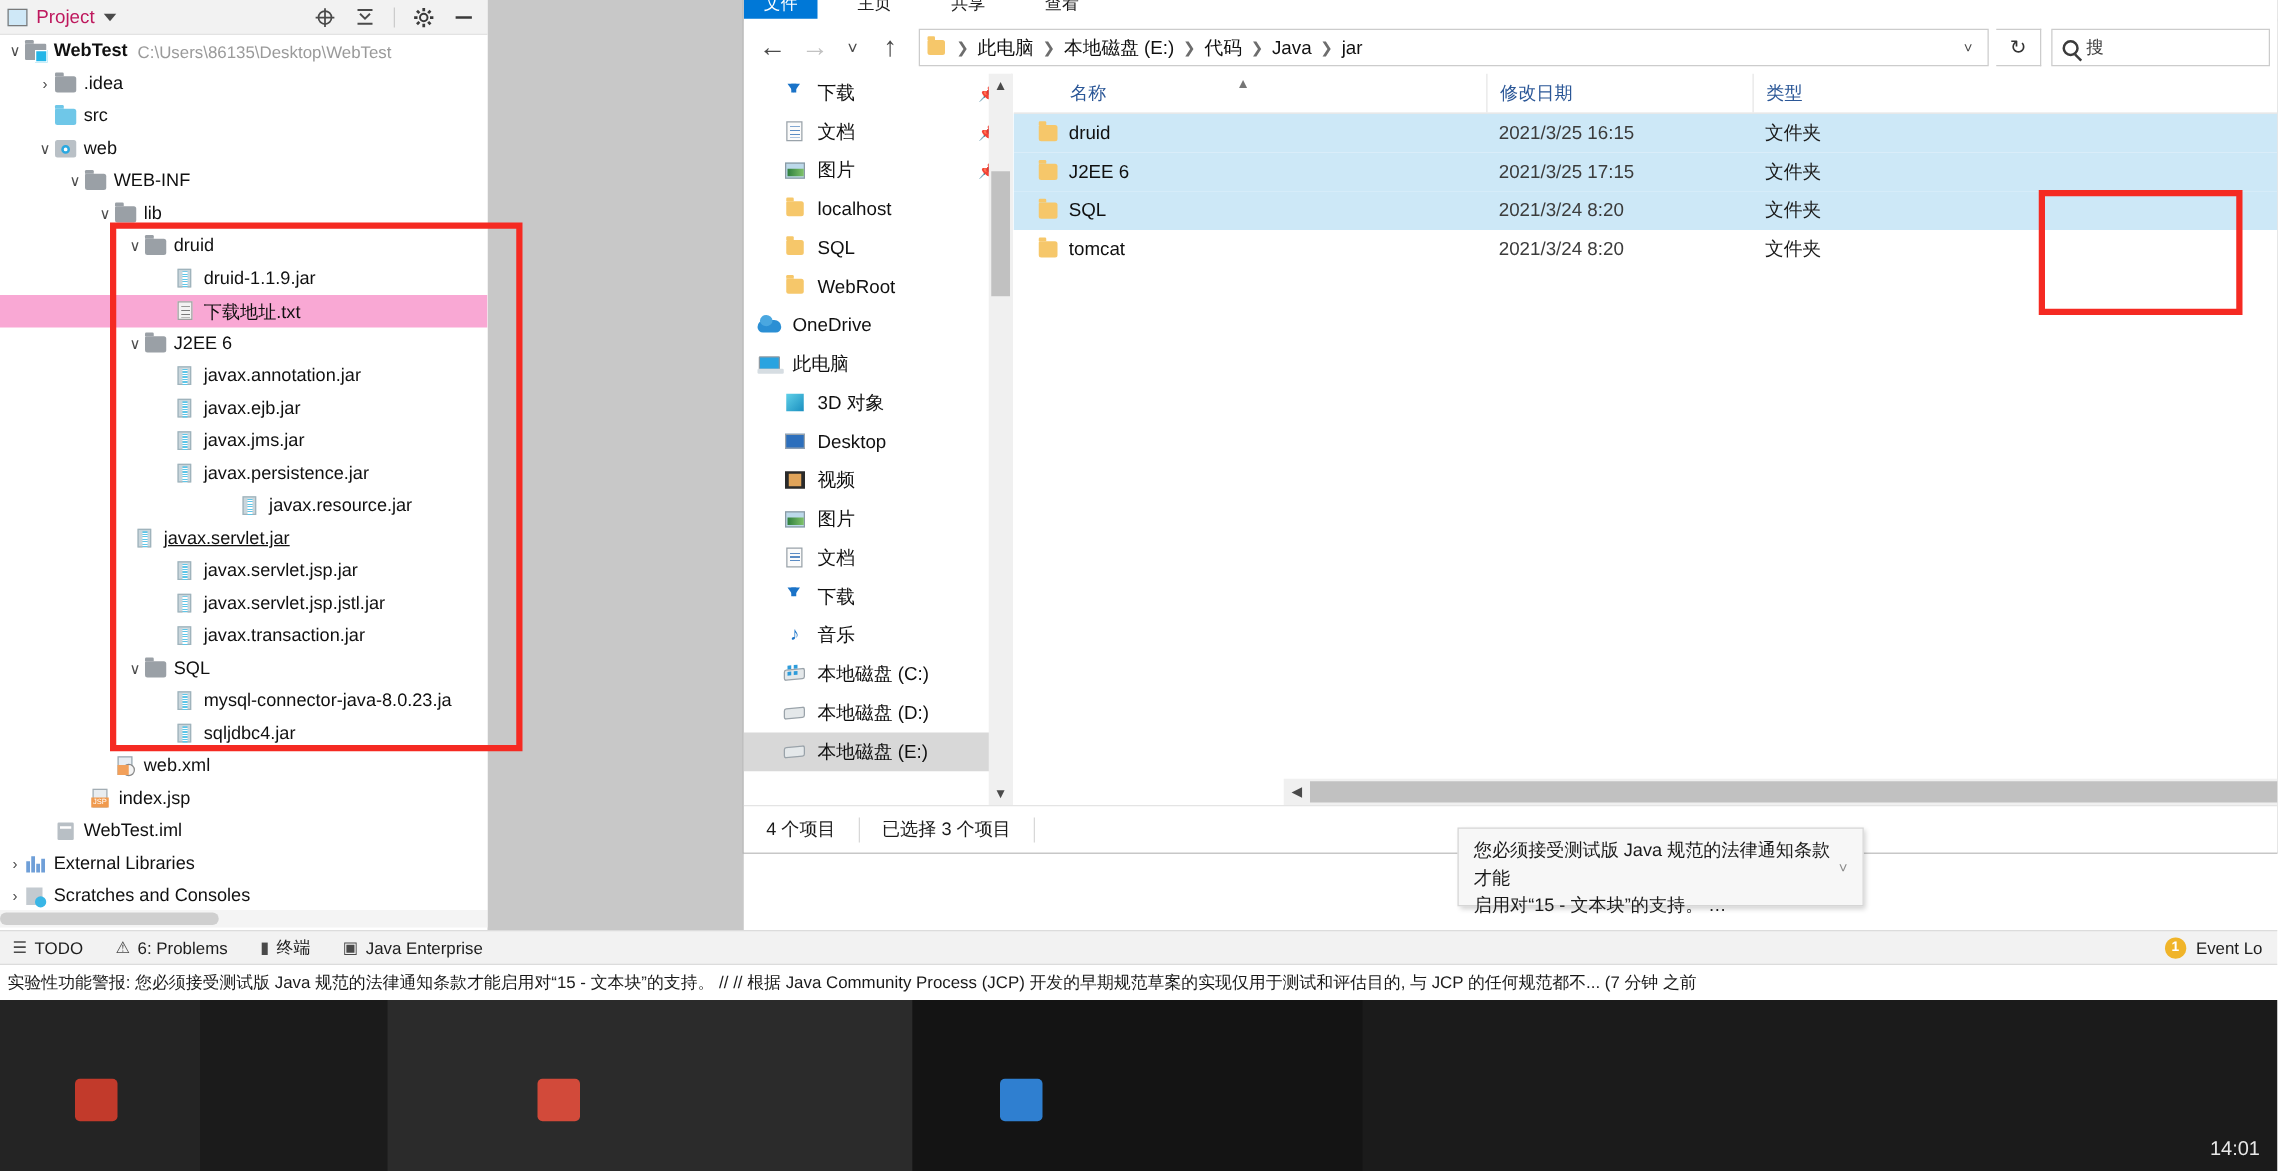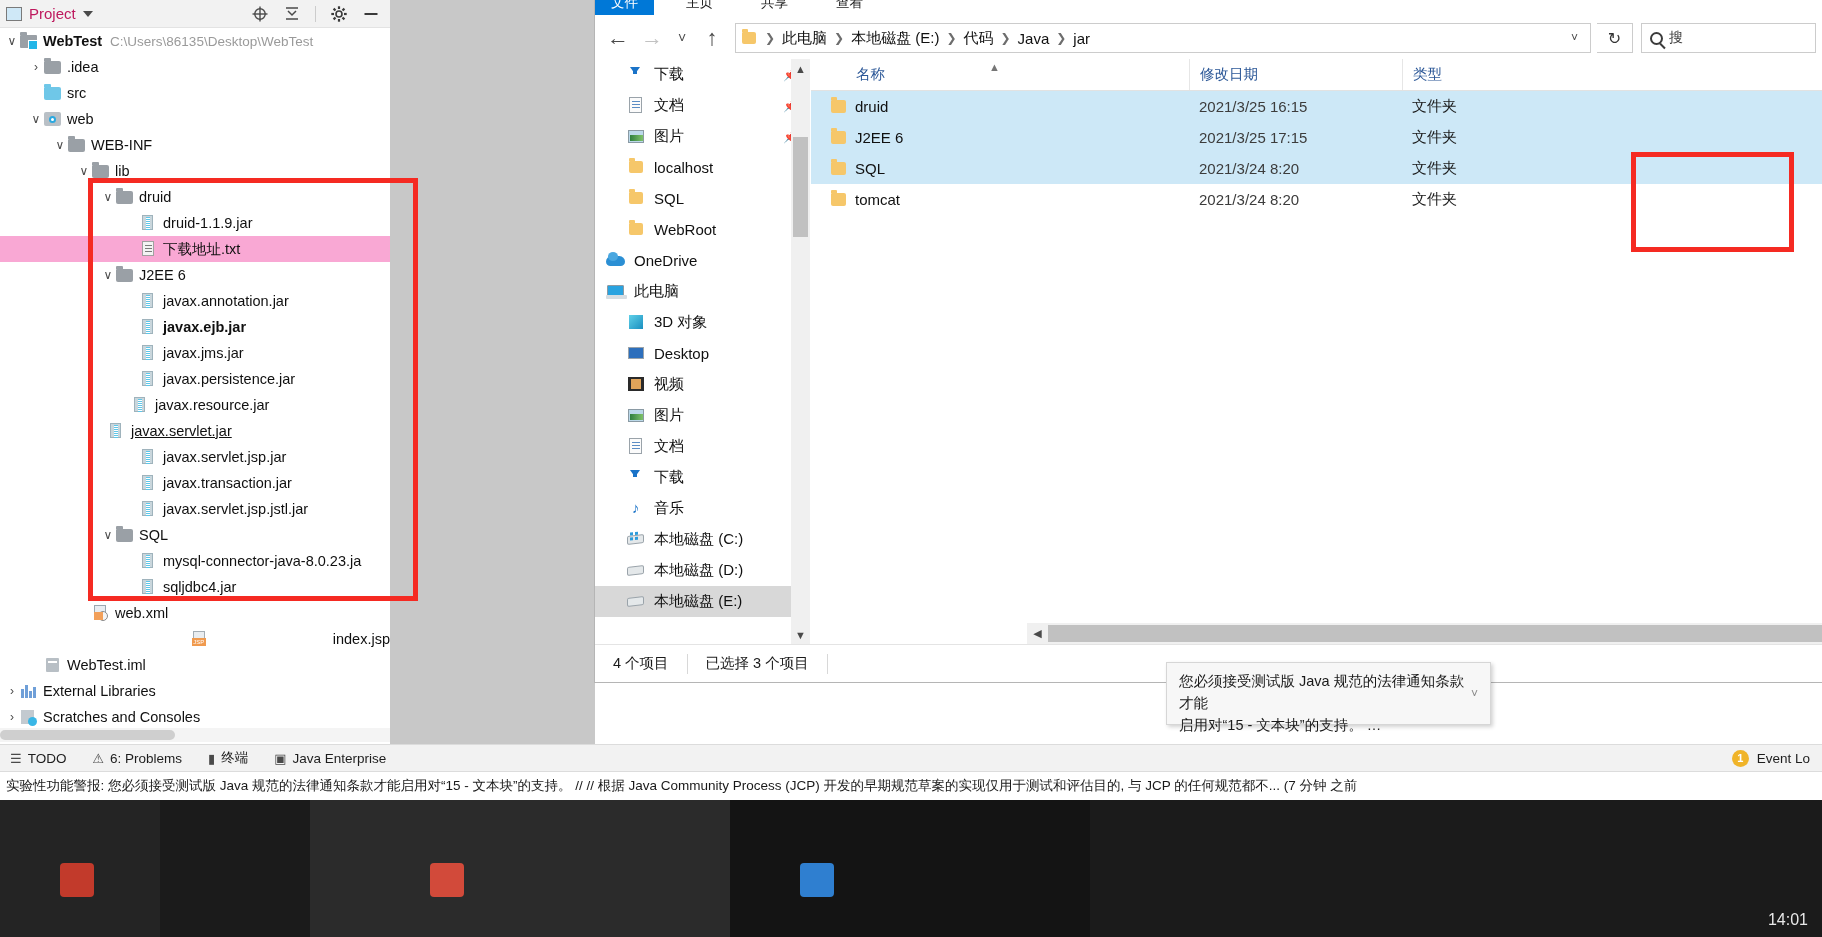--- a/index.html
+++ b/index.html
@@ -399,42 +399,42 @@
           </span>
           <span class="lbl">J2EE 6</span>
         </div>
         <div class="row" style="padding-left: 124px;">
           <span class="arrow none"></span>
           <span class="ico">
             <span class="f-jar"></span>
           </span>
           <span class="lbl">javax.annotation.jar</span>
         </div>
-        <div class="row" style="padding-left: 124px; font-weight: bold;">
+        <div class="row" style="padding-left: 124px;">
           <span class="arrow none"></span>
           <span class="ico">
             <span class="f-jar"></span>
           </span>
           <span class="lbl">javax.ejb.jar</span>
         </div>
         <div class="row" style="padding-left: 124px;">
           <span class="arrow none"></span>
           <span class="ico">
             <span class="f-jar"></span>
           </span>
           <span class="lbl">javax.jms.jar</span>
         </div>
         <div class="row" style="padding-left: 124px;">
           <span class="arrow none"></span>
           <span class="ico">
             <span class="f-jar"></span>
           </span>
           <span class="lbl">javax.persistence.jar</span>
         </div>
-        <div class="row" style="padding-left: 116px;">
+        <div class="row" style="padding-left: 116px; justify-content: center;">
           <span class="arrow none"></span>
           <span class="ico">
             <span class="f-jar"></span>
           </span>
           <span class="lbl">javax.resource.jar</span>
         </div>
         <div class="row" style="padding-left: 92px; text-decoration: underline;">
           <span class="arrow none"></span>
           <span class="ico">
             <span class="f-jar"></span>
@@ -446,28 +446,28 @@
           <span class="ico">
             <span class="f-jar"></span>
           </span>
           <span class="lbl">javax.servlet.jsp.jar</span>
         </div>
         <div class="row" style="padding-left: 124px;">
           <span class="arrow none"></span>
           <span class="ico">
             <span class="f-jar"></span>
           </span>
+          <span class="lbl">javax.servlet.jsp.jstl.jar</span>
+        </div>
+        <div class="row" style="padding-left: 124px;">
+          <span class="arrow none"></span>
+          <span class="ico">
+            <span class="f-jar"></span>
+          </span>
           <span class="lbl">javax.transaction.jar</span>
-        </div>
-        <div class="row" style="padding-left: 124px;">
-          <span class="arrow none"></span>
-          <span class="ico">
-            <span class="f-jar"></span>
-          </span>
-          <span class="lbl">javax.servlet.jsp.jstl.jar</span>
         </div>
         <div class="row" style="padding-left: 100px;">
           <span class="arrow">∨</span>
           <span class="ico">
             <span class="f-folder"></span>
           </span>
           <span class="lbl">SQL</span>
         </div>
         <div class="row" style="padding-left: 124px;">
           <span class="arrow none"></span>
@@ -483,21 +483,21 @@
           </span>
           <span class="lbl">sqljdbc4.jar</span>
         </div>
         <div class="row" style="padding-left: 76px;">
           <span class="arrow none"></span>
           <span class="ico">
             <span class="f-xml"></span>
           </span>
           <span class="lbl">web.xml</span>
         </div>
-        <div class="row" style="padding-left: 56px; justify-content: space-between;">
+        <div class="row" style="padding-left: 56px;">
           <span class="arrow none"></span>
           <span class="ico">
             <span class="f-jsp"></span>
           </span>
           <span class="lbl">index.jsp</span>
         </div>
         <div class="row" style="padding-left: 28px;">
           <span class="arrow none"></span>
           <span class="ico">
             <span class="f-iml"></span>

